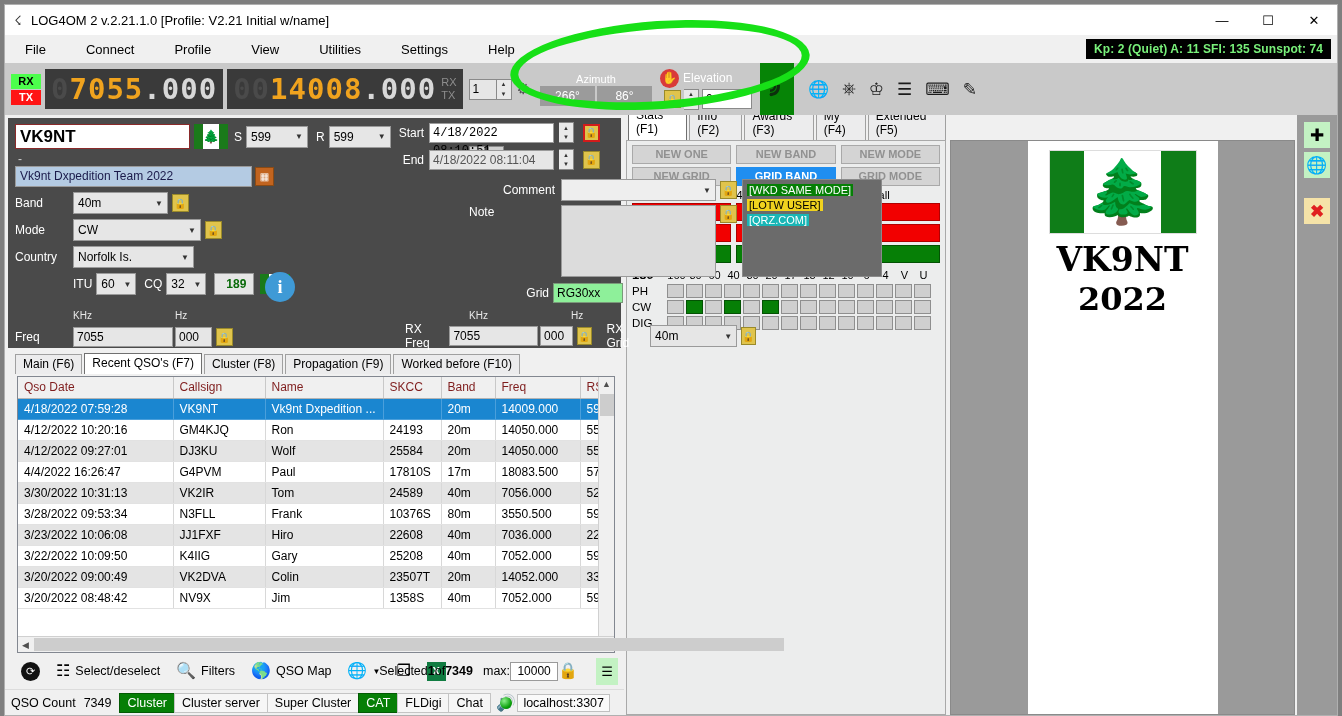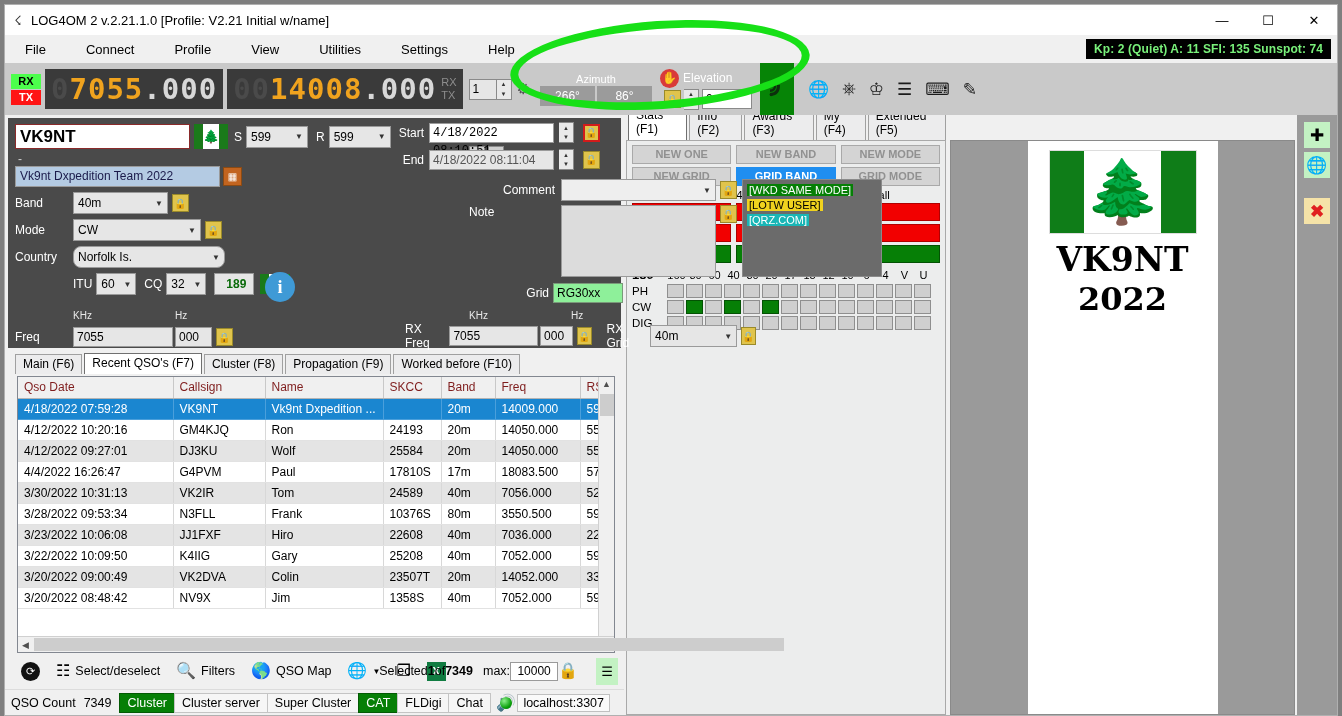--- a/index.html
+++ b/index.html
@@ -102,21 +102,21 @@
                line-height:23px; }
   .flagbox { width:34px; height:25px; margin-left:4px; display:flex; }
   .flagbox .g { flex:1; background:#1a7a1a; }
   .flagbox .w { flex:1.1; background:#fff; display:flex; align-items:center; justify-content:center;
                 font-size:13px; color:#157a15; line-height:1; }
   .lbl { font-size:12px; color:#fff; }
   .sel { height:22px; background:#e6e6e6; border:1px solid #9a9a9a; font-size:12px;
          display:flex; align-items:center; padding-left:4px; color:#000; position:relative; }
   .sel .cv { position:absolute; right:4px; font-size:8px; color:#333; }
   .dash { color:#cfcfcf; font-size:12px; margin:3px 0 0 3px; height:14px; }
-  .nameinput { width:205px; height:21px; background:#b4cbe3; border:1px solid #9a9a9a;
+  .nameinput { width:237px; height:21px; background:#b4cbe3; border:1px solid #9a9a9a;
                font-size:12px; color:#1a1a4a; padding-left:4px; line-height:19px; }
   .cardbtn { width:19px; height:19px; background:#c2641f; border:1px solid #8a4a14;
              margin-left:3px; display:flex; align-items:center; justify-content:center;
              color:#fff; font-size:10px; }
   .frow { display:flex; align-items:center; margin-top:5px; }
   .frow .fl { width:58px; font-size:12px; }
   .lockico { width:17px; height:18px; background:#e0c44c; border:1px solid #9a8a2a;
              margin-left:4px; display:flex; align-items:center; justify-content:center;
              font-size:10px; color:#4a3a00; }
   .gridbox { width:70px; height:20px; background:#8ef09a; border:1px solid #7a9a7a;
@@ -388,21 +388,21 @@
             <div class="fl">Mode</div>
             <div class="sel" style="width:128px;">
               <span>CW</span>
                 <span class="cv">▼</span>
             </div>
             <div class="lockico">🔒</div>
           </div>
 
           <div class="frow">
             <div class="fl">Country</div>
-            <div class="sel" style="width:152px;border-radius:8px;">
+            <div class="sel" style="width:121px;">
               <span>Norfolk Is.</span>
                 <span class="cv">▼</span>
             </div>
           </div>
 
           <div class="frow">
             <div style="width:58px;"></div>
             <div class="lbl" style="margin-right:4px;">ITU</div>
             <div class="sel" style="width:40px;">
               <span>60</span>

